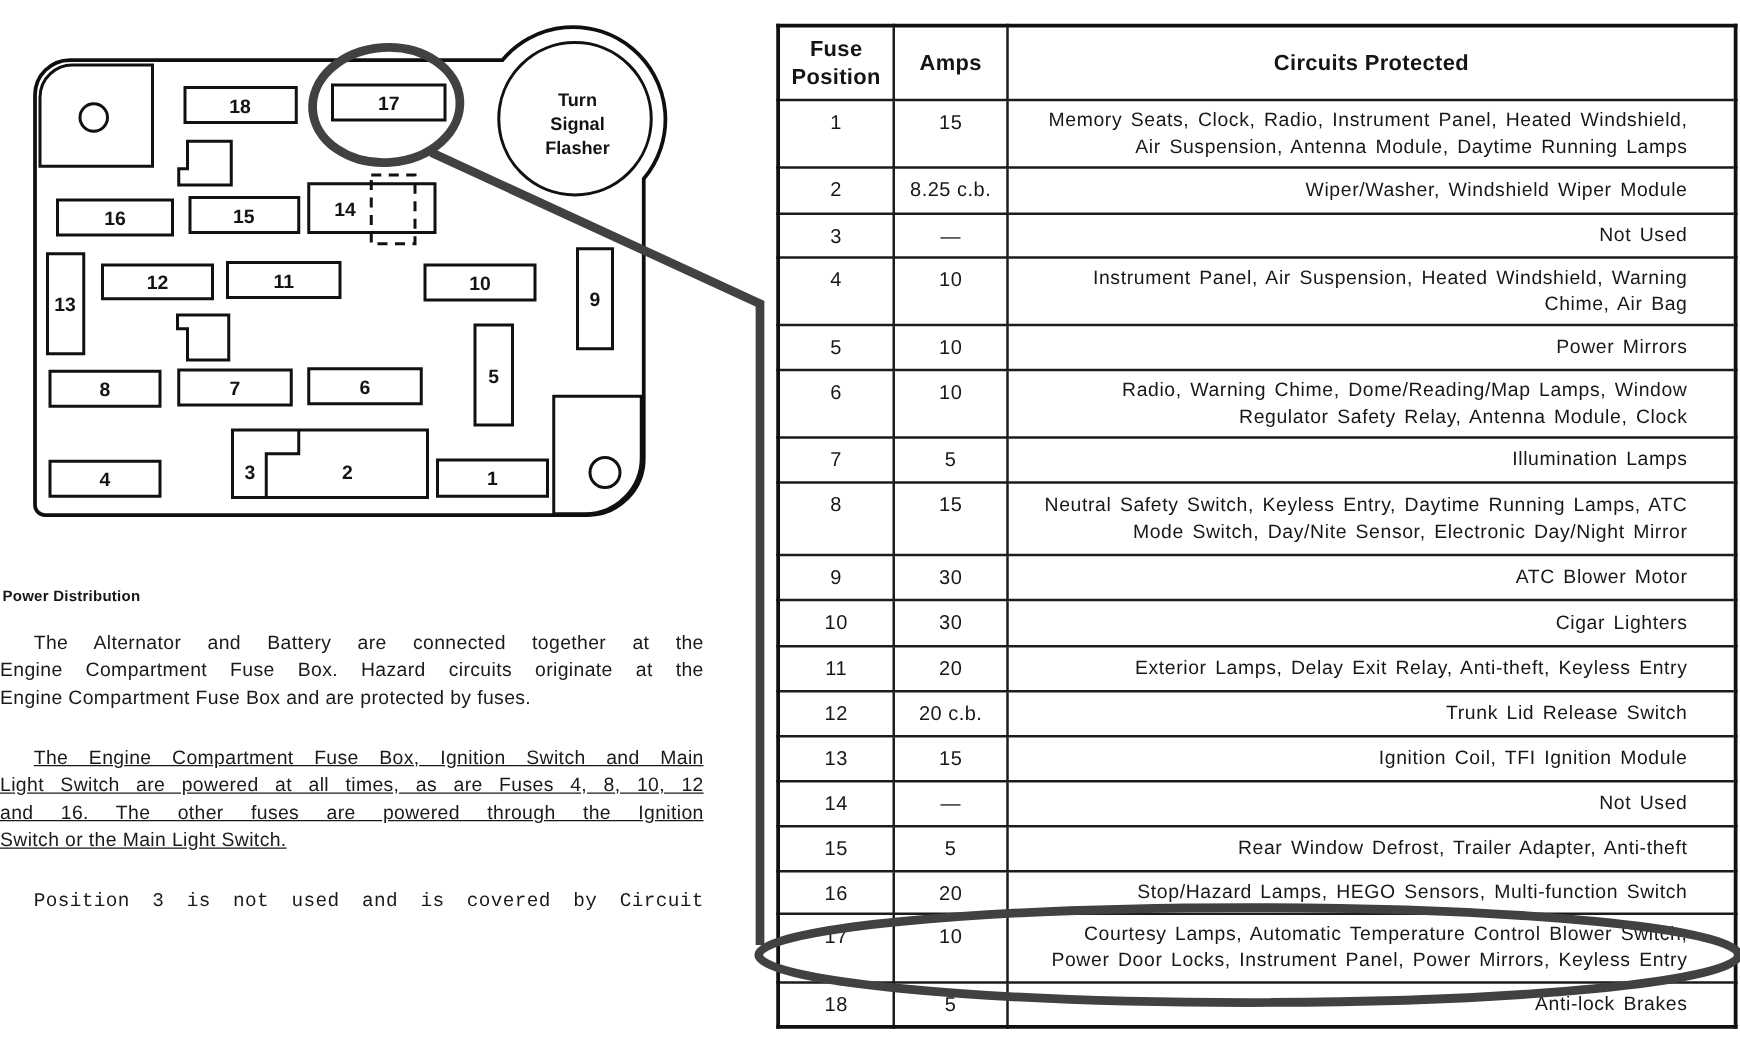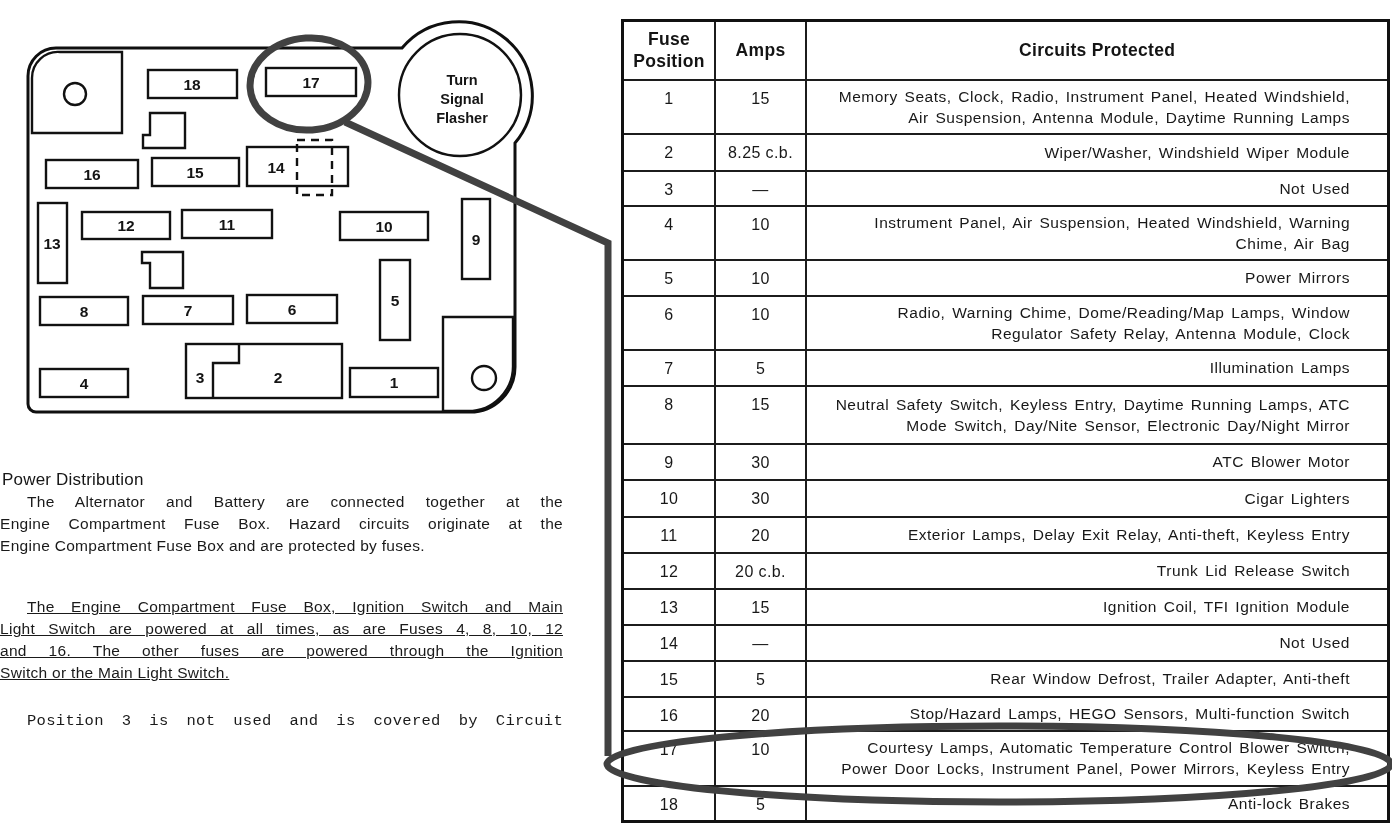--- a/index.html
+++ b/index.html
@@ -11,28 +11,28 @@
   .diagram-svg{z-index:1;}
   .annot-svg{z-index:5;pointer-events:none;}
   .outline{fill:none;stroke:#0f0f0f;stroke-width:3;}
   .fusebox{fill:none;stroke:#111111;stroke-width:2.4;}
   .fuselbl{font-family:"Liberation Sans",sans-serif;font-size:15.5px;font-weight:700;
     fill:#141414;text-anchor:middle;}
   .flasher-lbl{font-family:"Liberation Sans",sans-serif;font-size:14.5px;font-weight:700;
     fill:#141414;text-anchor:middle;}
   .annot{fill:none;stroke:#414141;stroke-width:7;}
   
-  .heading{position:absolute;left:2px;top:470px;font-size:17px;font-weight:400;
+  .heading{position:absolute;left:2px;top:470px;font-size:12px;font-weight:700;
     letter-spacing:.2px;}
   .para{position:absolute;left:0;width:563px;font-size:15.5px;line-height:22px;
     letter-spacing:.3px;color:#1a1a1a;}
   .para .ln{text-align:justify;text-align-last:justify;height:22px;overflow:hidden;}
   .para .ln.last{text-align:left;text-align-last:left;}
   .para .ln.indent{text-indent:27px;}
-  #para1{top:491px;} #para2{top:596px;text-decoration:underline;} #para3{top:710px;font-family:Liberation Mono, monospace;}
+  #para1{top:504px;} #para2{top:596px;text-decoration:underline;} #para3{top:710px;font-family:Liberation Mono, monospace;}
   
   .table-wrap{position:absolute;left:621px;top:19px;width:769px;z-index:2;}
   table{border-collapse:collapse;table-layout:fixed;width:769px;
     font-family:"Liberation Sans",sans-serif;}
   th,td{border:2px solid #1c1c1c;}
   table{border:3px solid #111111;}
   col.c-pos{width:92px;} col.c-amps{width:91px;} col.c-circ{width:580px;}
   th{font-size:17.5px;font-weight:700;text-align:center;vertical-align:middle;
     letter-spacing:.3px;color:#141414;line-height:22px;padding:2px;}
   td.pos,td.amps{font-size:16px;text-align:center;vertical-align:top;

